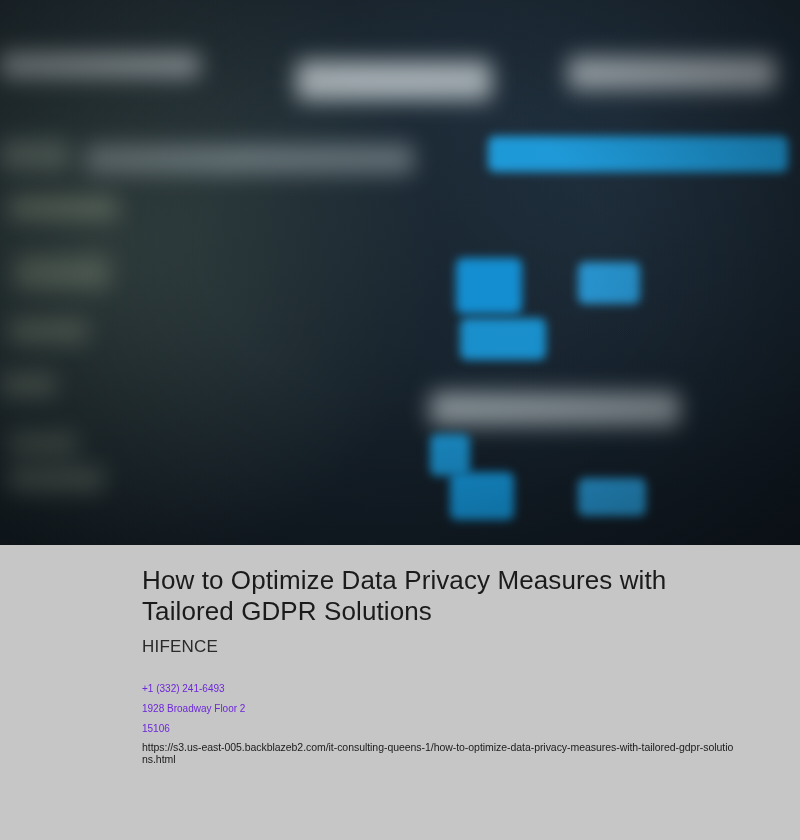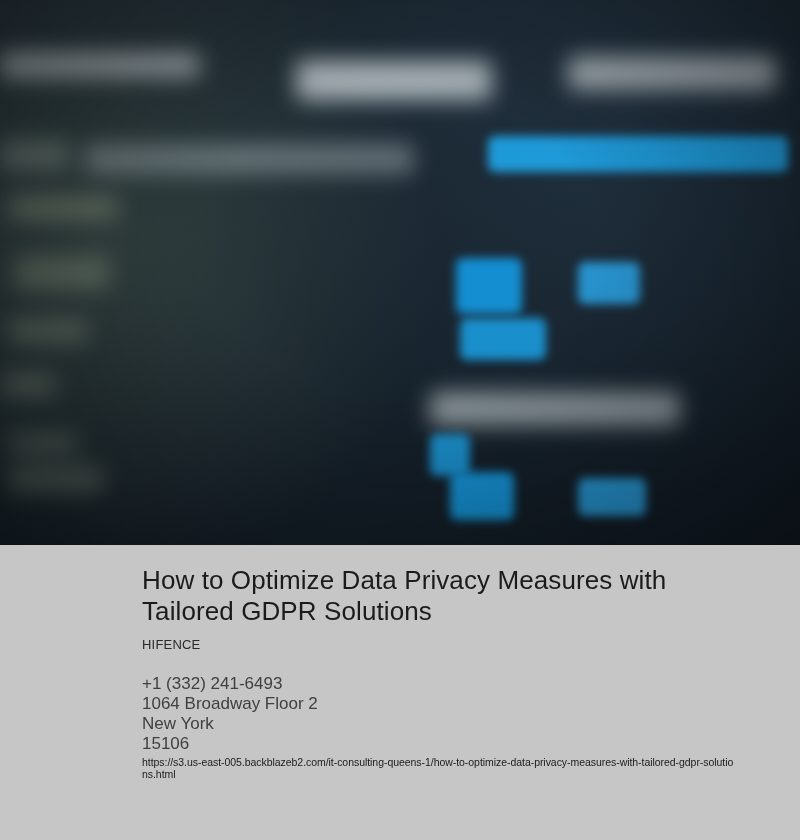--- a/index.html
+++ b/index.html
@@ -66,29 +66,29 @@
   .title {
     font-size: 26px;
     line-height: 31px;
     color: #1b1b1b;
     font-weight: 400;
     margin: 0 0 10px 0;
     letter-spacing: 0.1px;
     max-width: 610px;
   }
   .brand {
-    font-size: 13px;
+    font-size: 17px;
     color: #2a2a2a;
     margin: 0 0 22px 0;
     letter-spacing: 0.2px;
   }
   .contact-line {
-    font-size: 17px;
+    font-size: 10px;
     line-height: 20px;
-    color: #404040;
+    color: #6d28d9;
     margin: 0;
   }
   .url {
     margin-top: 2px;
     font-size: 10.5px;
     color: #1b1b1b;
     letter-spacing: -0.05px;
     word-break: break-all;
   }
 </style>
@@ -121,20 +121,19 @@
         <div class="blob strong" style="left: 578px; top: 478px; width: 68px; height: 38px; background: rgb(42, 166, 232); opacity: 0.86;"></div>
       </div>
     <div class="hero-vignette"></div>
   </div>
 
   <div class="info">
     <div class="info-inner">
       <h1 class="title">How to Optimize Data Privacy Measures with Tailored GDPR Solutions</h1>
       <div class="brand">HIFENCE</div>
       <p class="contact-line">+1 (332) 241-6493</p>
-      <p class="contact-line">1064 Broadway Floor 2</p>
-      <p class="contact-line">New York</p>
+      <p class="contact-line">1928 Broadway Floor 2</p>
       <p class="contact-line">15106</p>
       <div class="url">https://s3.us-east-005.backblazeb2.com/it-consulting-queens-1/how-to-optimize-data-privacy-measures-with-tailored-gdpr-solutions.html</div>
     </div>
   </div>
 
 </div>
 
 </body></html>

